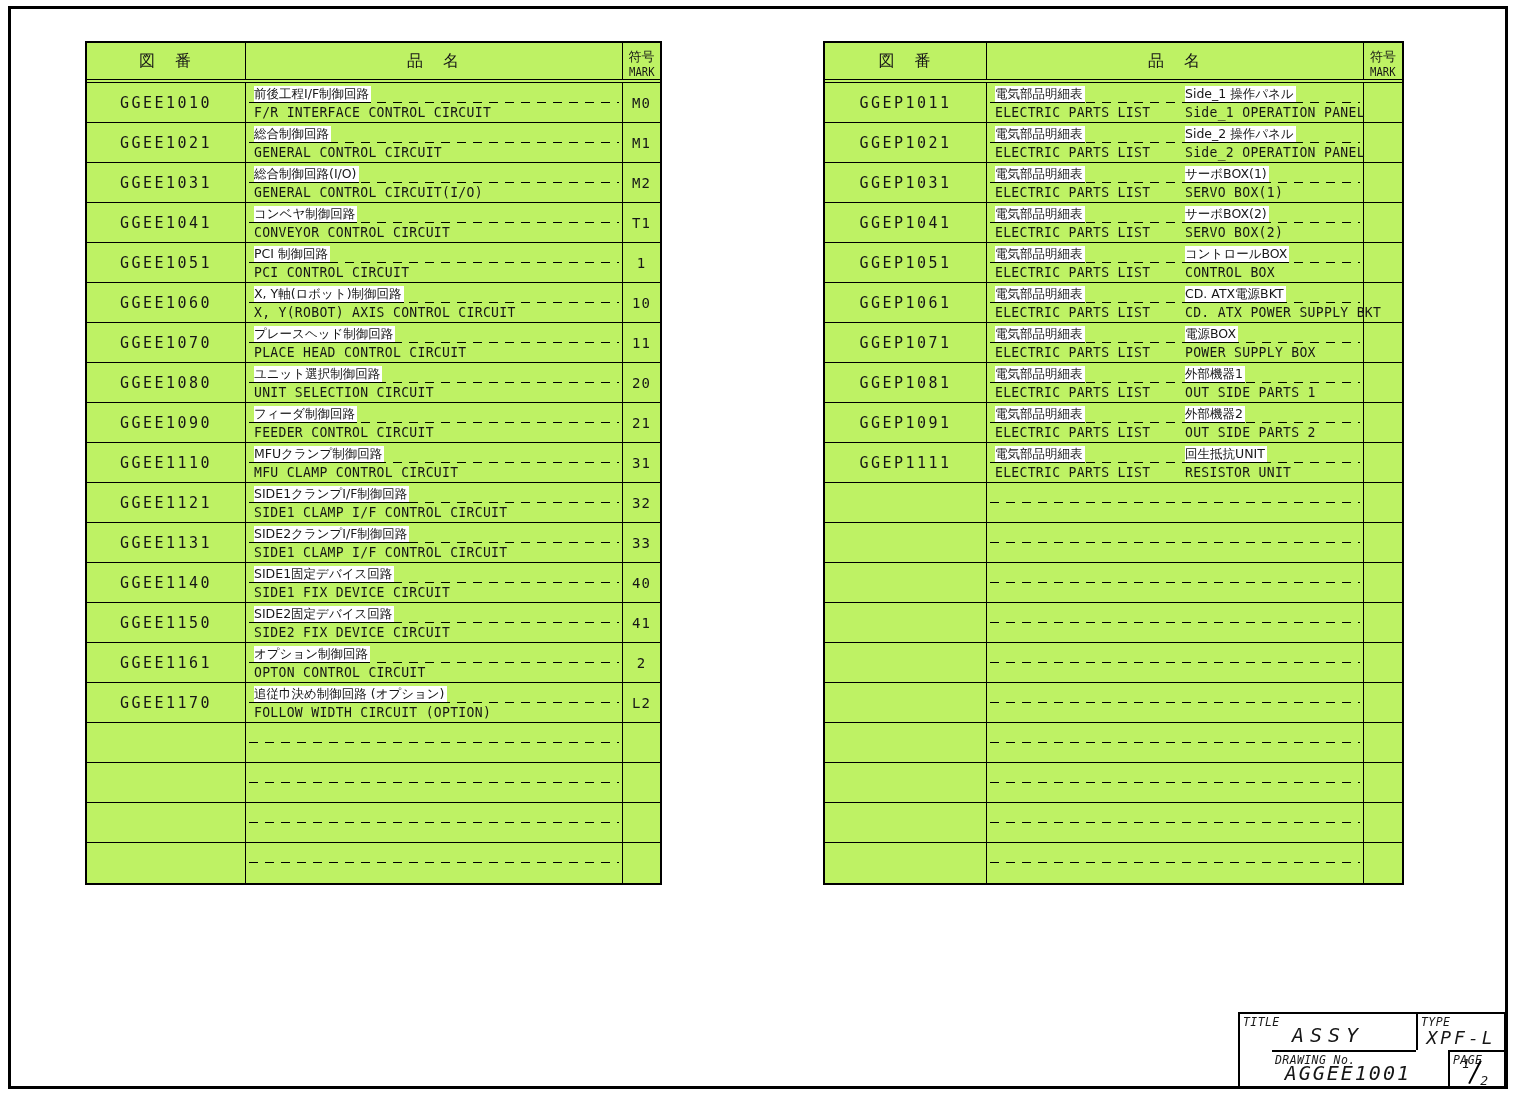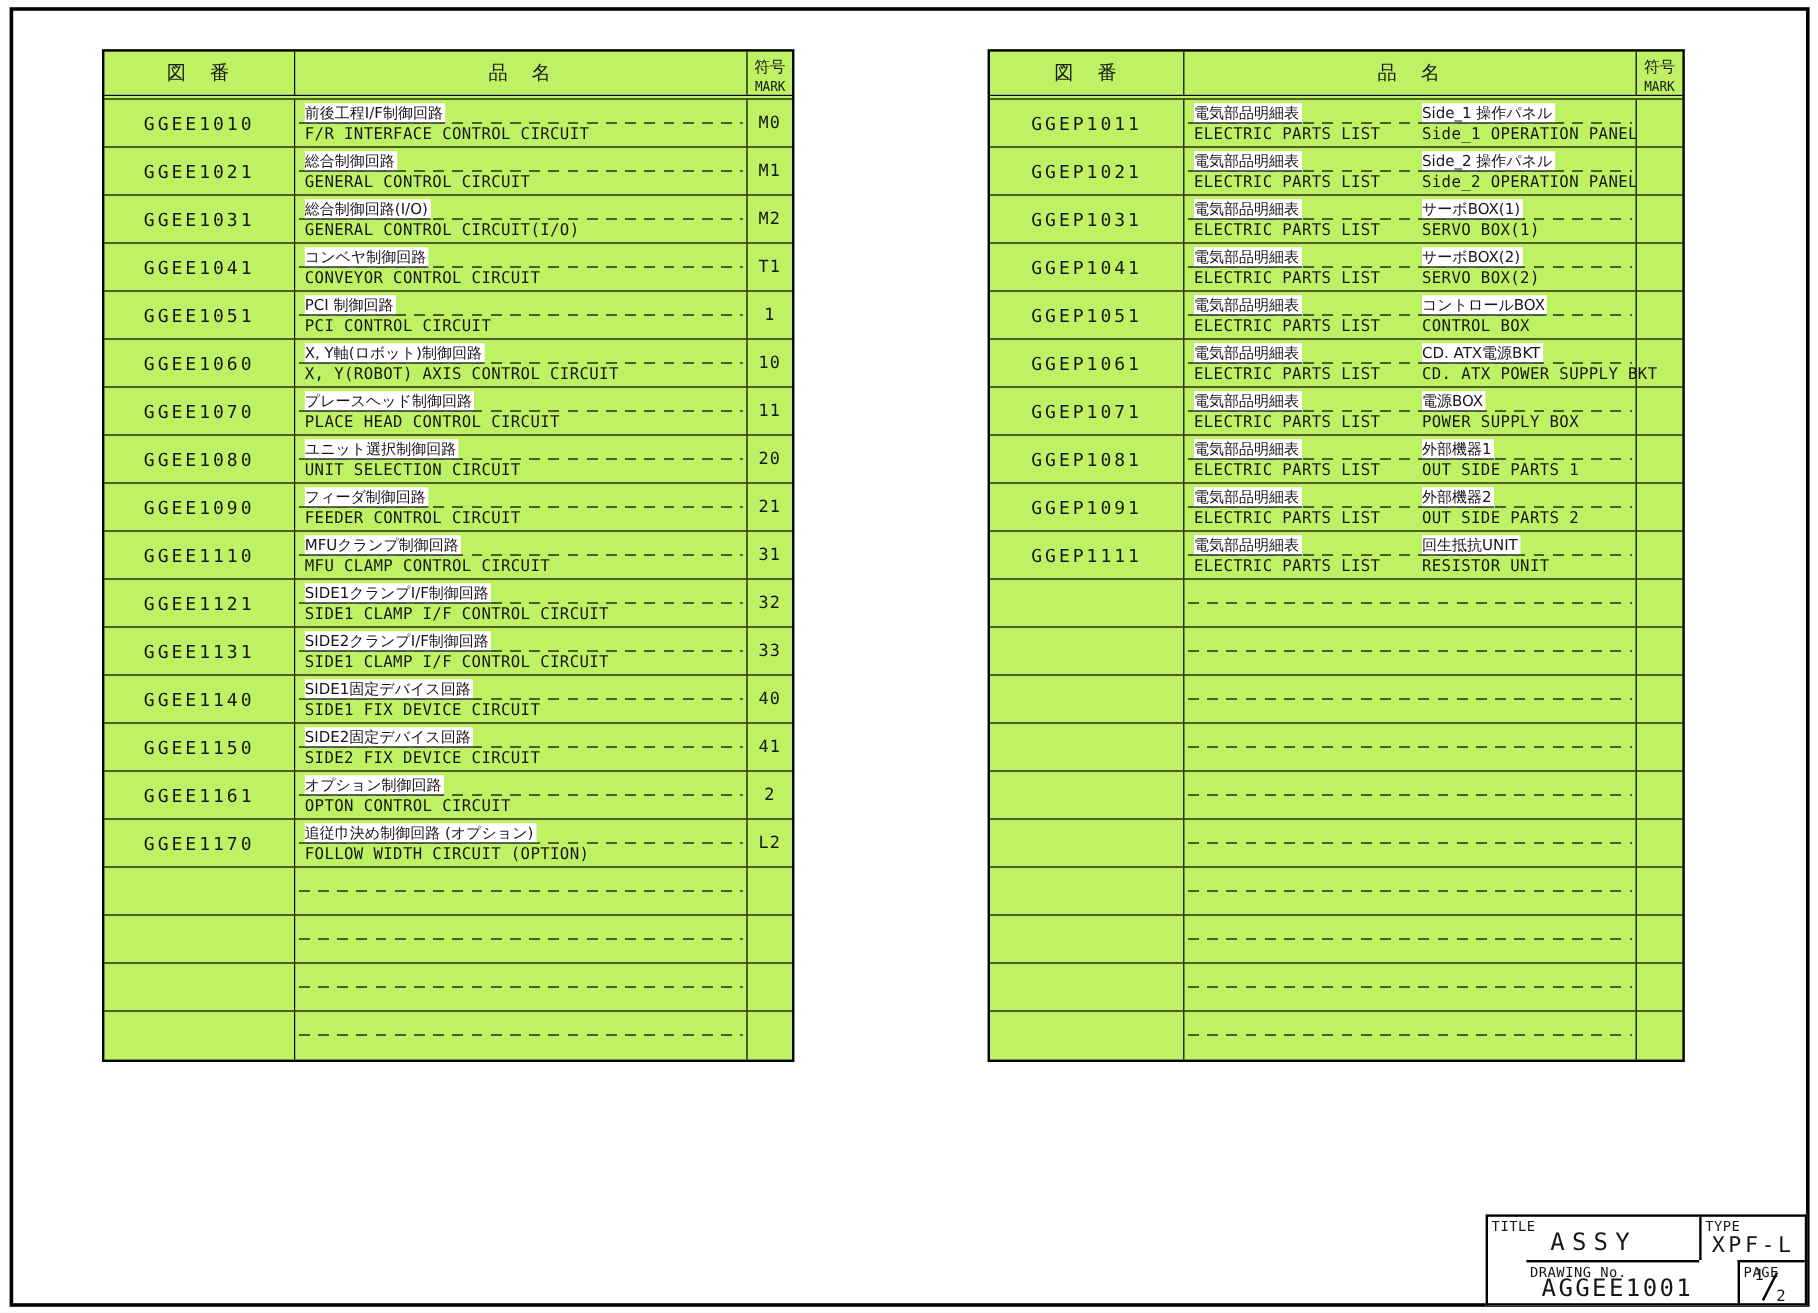--- a/index.html
+++ b/index.html
@@ -69,21 +69,21 @@
     transform:scaleX(.97); transform-origin:left center;
   }
   .en2 { left:198px; }
 
   
   .title-block {
     position:absolute; left:1238px; top:1012px; width:268px; height:76px;
     border:2.5px solid #000; background:#fff;
     display:grid; grid-template-columns:176px 1fr; grid-template-rows:1fr 1fr;
   }
-  .tb-cell { position:relative; }
+  .tb-cell { position:relative;font-style:italic; }
   .tb-cell.bl { border-left:2px solid #000; }
   .tb-cell.bt { border-top:2px solid #000;margin-left:32px; }
   .tb-label {
     position:absolute; left:3px; top:1px; font-size:11.5px; letter-spacing:.4px;
   }
   .tb-value { position:absolute; white-space:nowrap; }
   .v-assy  { left:0; right:0; bottom:3px; text-align:center; font-size:20px; letter-spacing:6px; }
   .v-type  { left:0; right:0; bottom:2px; text-align:center; font-size:18px; letter-spacing:3px; }
   .v-dwg   { right:5px; bottom:1px; font-size:20px; letter-spacing:2px; }
   .frac { position:absolute; right:16px; top:6px; width:26px; height:28px; }

